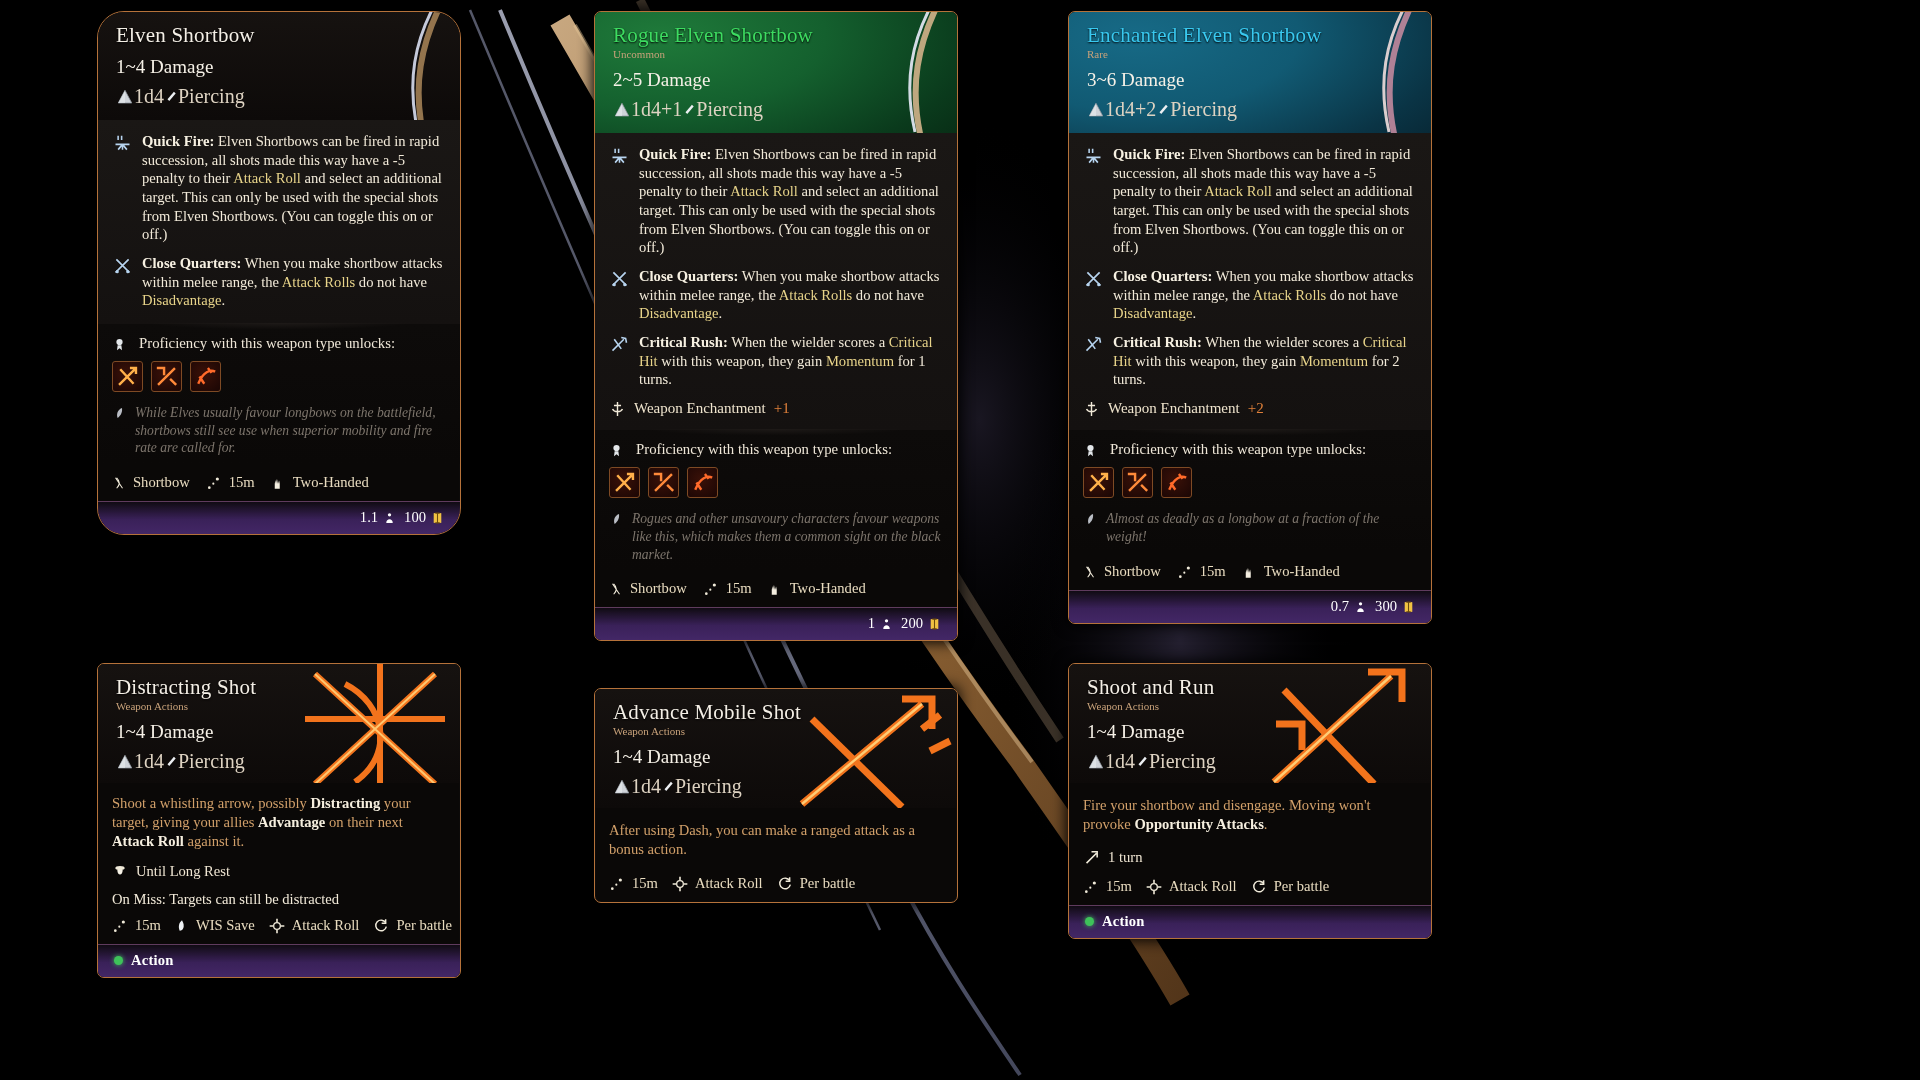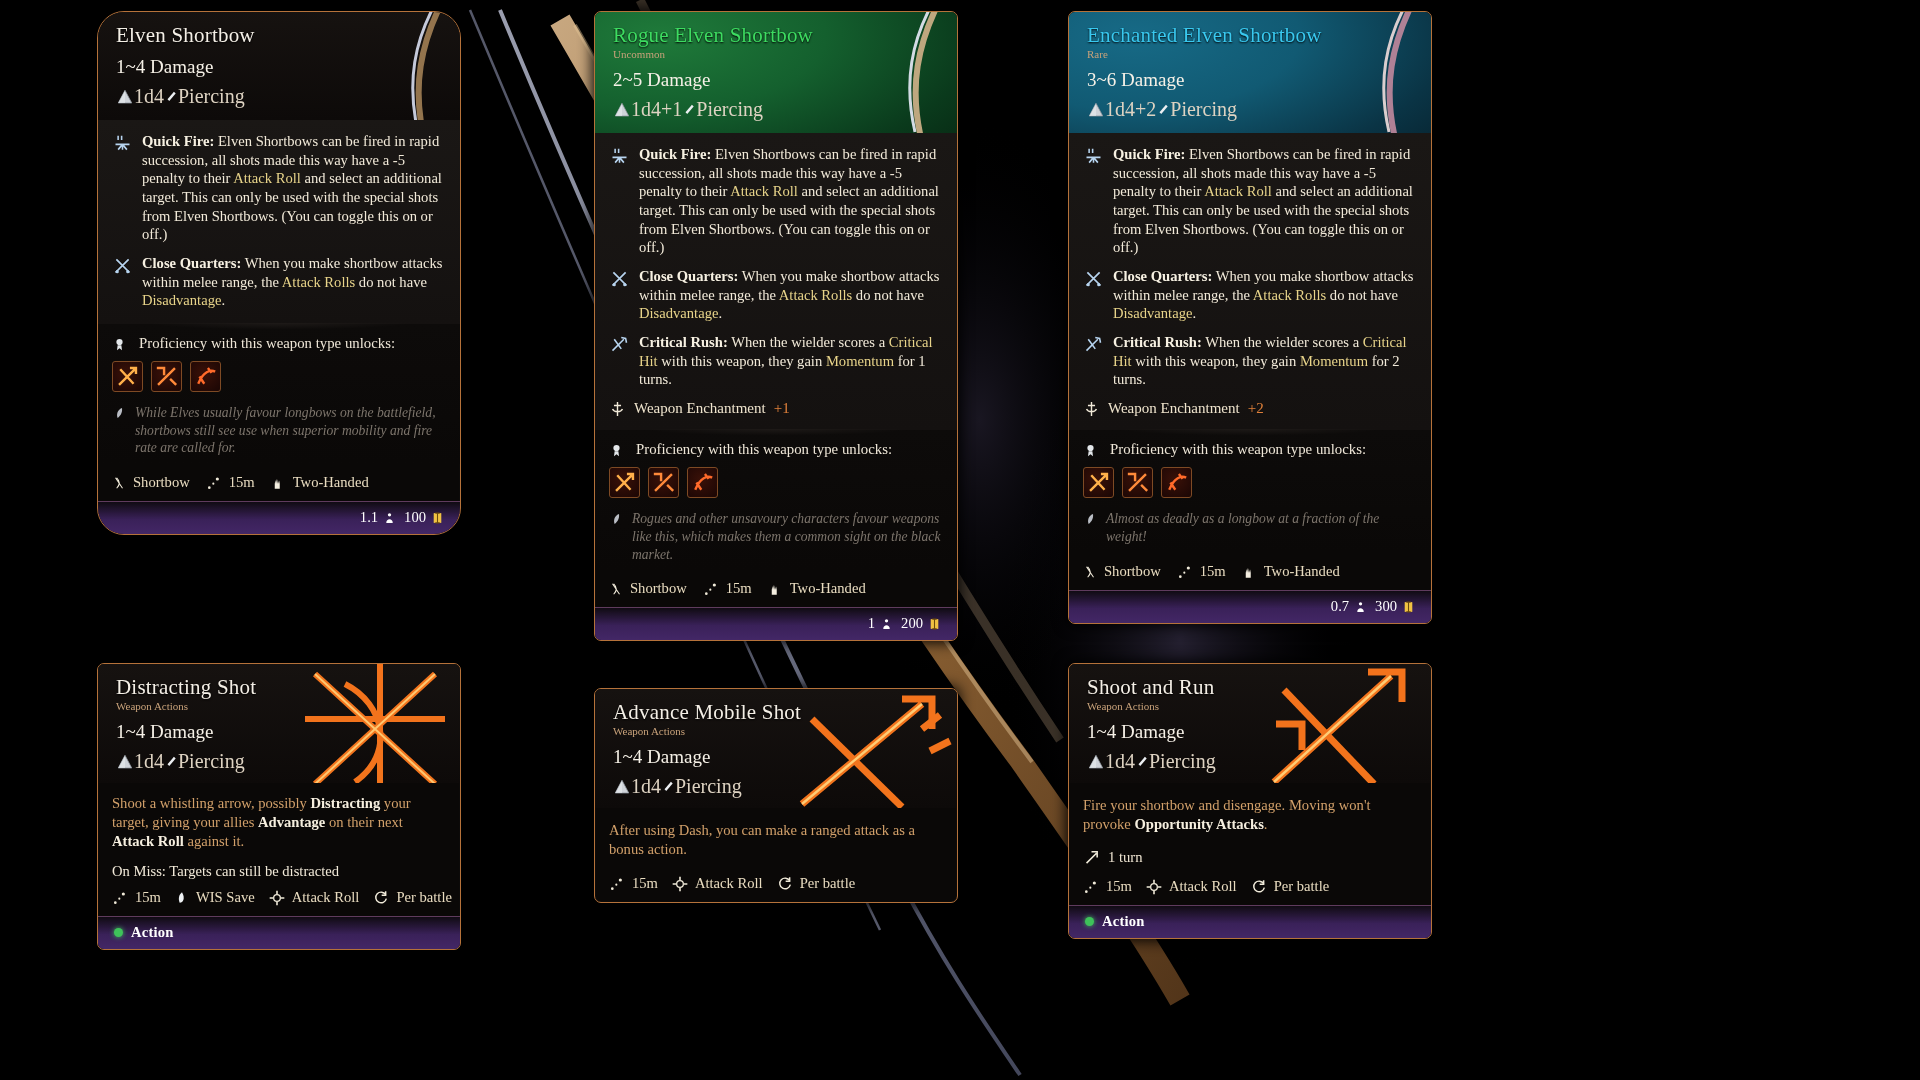--- a/index.html
+++ b/index.html
@@ -510,20 +510,27 @@
           <span>1d4</span>
           <svg class="fi" viewBox="0 0 24 24" style="width:14px;height:14px">
             <path d="M17 3 L20 6 L9 19 L6 16 Z" fill="#eceff2"></path>
           </svg>
           <span>Piercing</span>
         </div>
       </div>
 
       <div class="desc"><span>Shoot a whistling arrow, possibly </span><b>Distracting</b><span> your target, giving your allies </span><b>Advantage</b><span> on their next </span><b>Attack Roll</b><span> against it.</span></div>
 
+      <div class="meta-line">
+        <svg class="fi" viewBox="0 0 24 24" style="width:16px;height:18px">
+          <ellipse cx="12" cy="6" rx="7" ry="3" fill="#f0ead9"></ellipse>
+          <path d="M8 9 C 8 18, 16 18, 16 9 Z" fill="#f7f2e6"></path>
+        </svg>
+        <span>Until Long Rest</span>
+      </div>
 
       <div class="onmiss">On Miss: Targets can still be distracted</div>
 
       <div class="stats" style="gap:14px; padding-top:9px;">
         <div class="stat">
           <svg class="fi" viewBox="0 0 24 24" style="width:16px;height:16px">
             <circle cx="5" cy="19" r="2" fill="#f0ead9"></circle>
               <circle cx="11" cy="13" r="1.6" fill="#f0ead9"></circle>
               <circle cx="17" cy="6" r="2.4" fill="#f0ead9"></circle>
           </svg>

